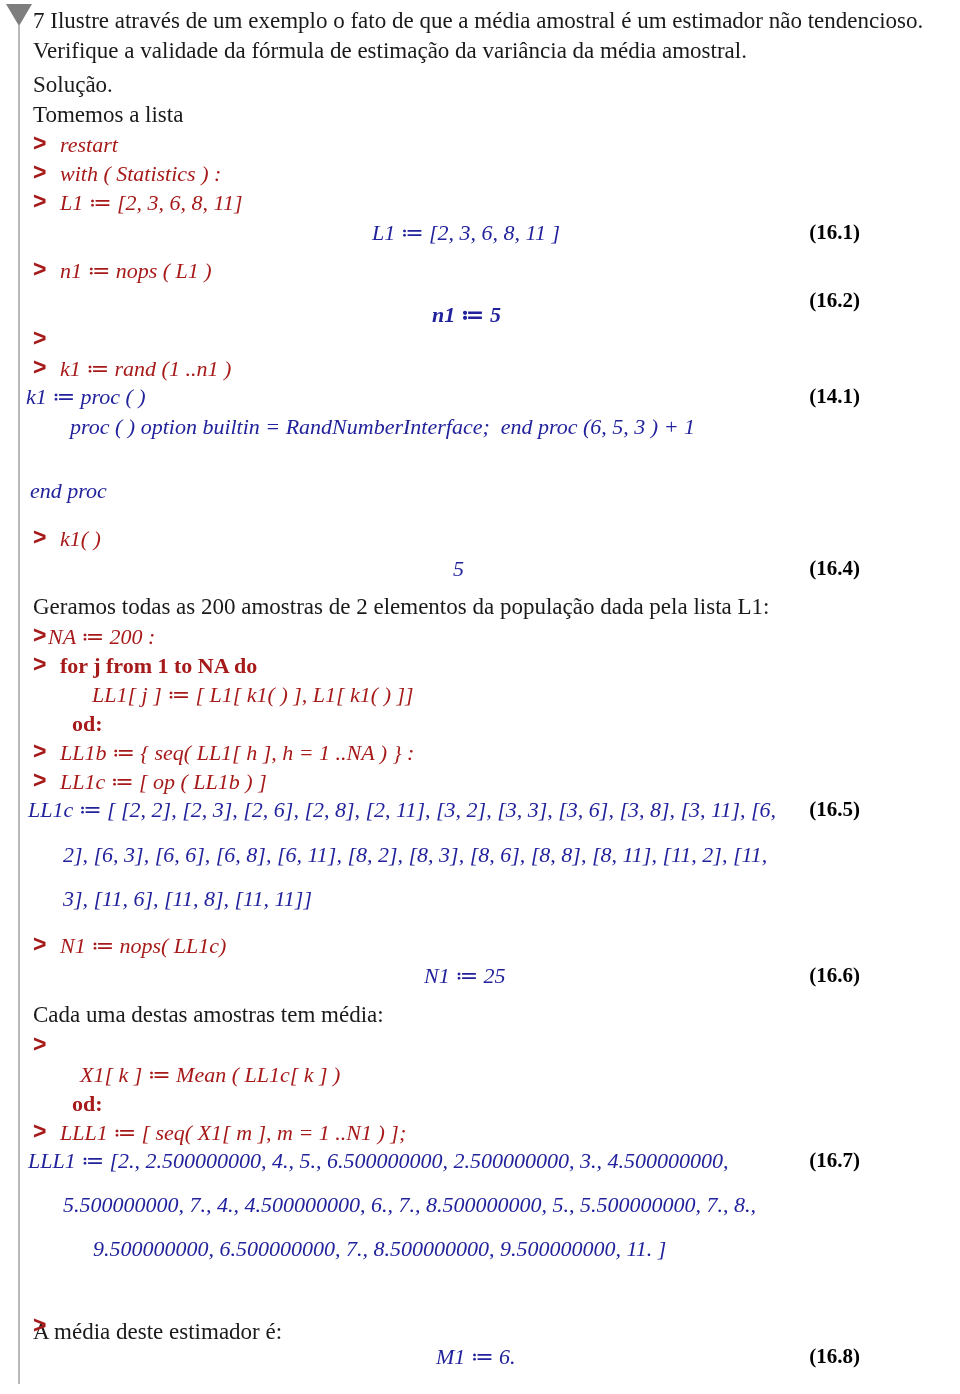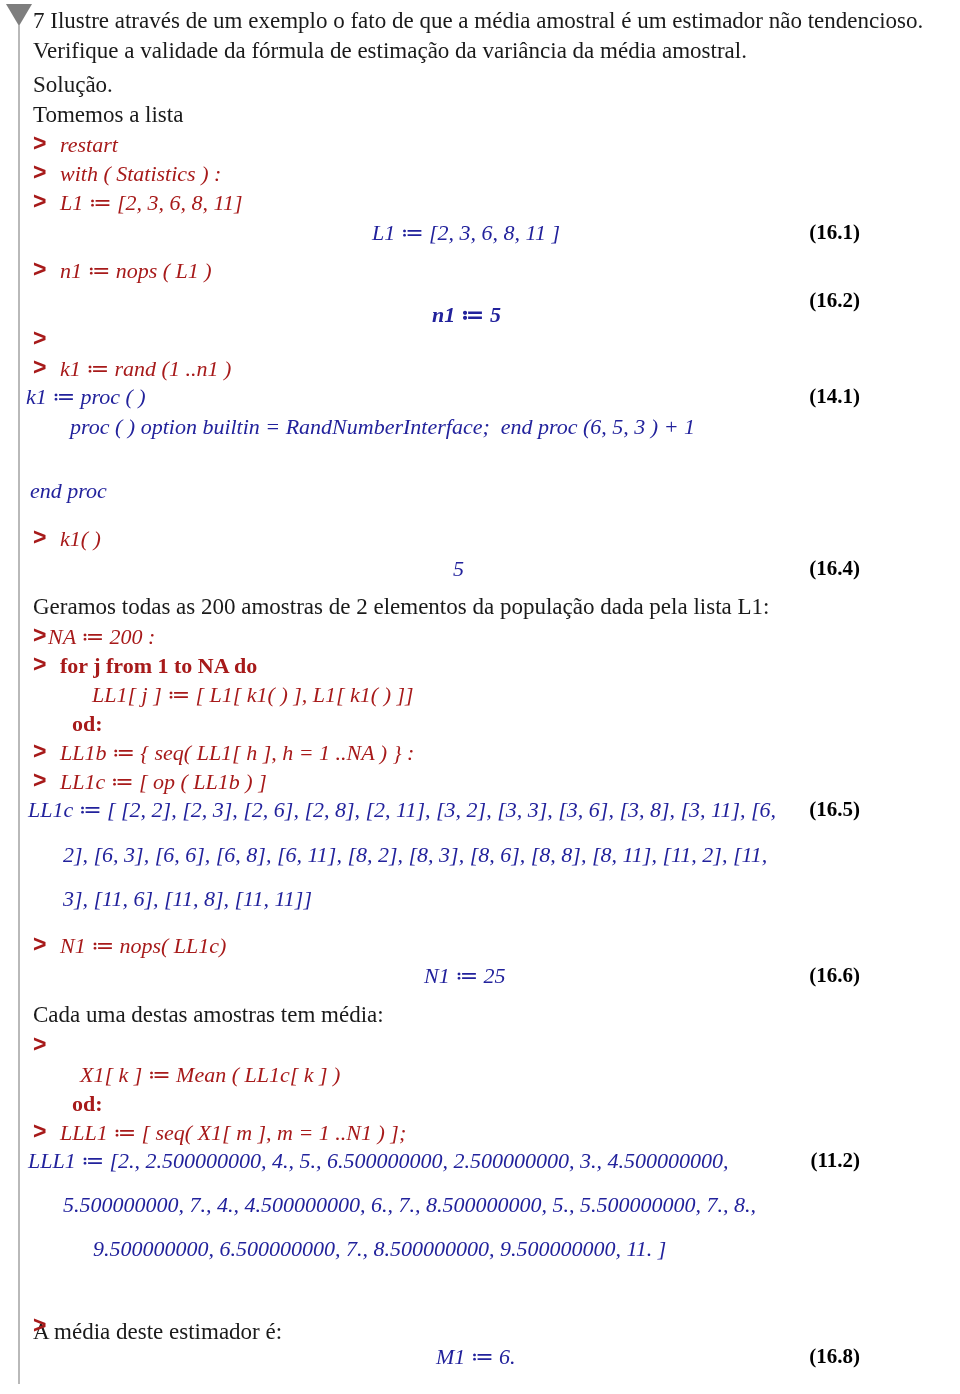--- a/index.html
+++ b/index.html
@@ -187,21 +187,21 @@
   <div class="prose" style="left:33px; top:1000px;">Cada uma destas amostras tem média:</div>
 
   <div class="prompt" style="left:33px; top:1030px;">&gt;</div>
   <div class="input-line" style="left:80px; top:1060px;">X1[ k ] ≔ Mean ( LL1c[ k ] )</div>
   <div class="input-line bold" style="left:72px; top:1089px;">od:</div>
 
   <div class="prompt" style="left:33px; top:1117px;">&gt;</div>
   <div class="input-line" style="left:60px; top:1118px;">LLL1 ≔ [ seq( X1[ m ], m = 1 ..N1 ) ];</div>
 
   <div class="output-line" style="left:28px; top:1146px;">LLL1 ≔ [2., 2.500000000, 4., 5., 6.500000000, 2.500000000, 3., 4.500000000,</div>
-  <div class="eqlabel" style="top:1146px;">(11.2)</div>
+  <div class="eqlabel" style="top:1146px;">(16.7)</div>
   <div class="output-line" style="left:63px; top:1190px;">5.500000000, 7., 4., 4.500000000, 6., 7., 8.500000000, 5., 5.500000000, 7., 8.,</div>
   <div class="output-line" style="left:63px; top:1234px;margin-left:30px;">9.500000000, 6.500000000, 7., 8.500000000, 9.500000000, 11. ]</div>
 
   <div class="prose" style="left:33px; top:1281px;margin-top:36px;">A média deste estimador é:</div>
 
   <div class="prompt" style="left:33px; top:1311px;">&gt;</div>
 
   <div class="output-line" style="left:436px; top:1342px;">M1 ≔ 6.</div>
   <div class="eqlabel" style="top:1342px;">(16.8)</div>
 

